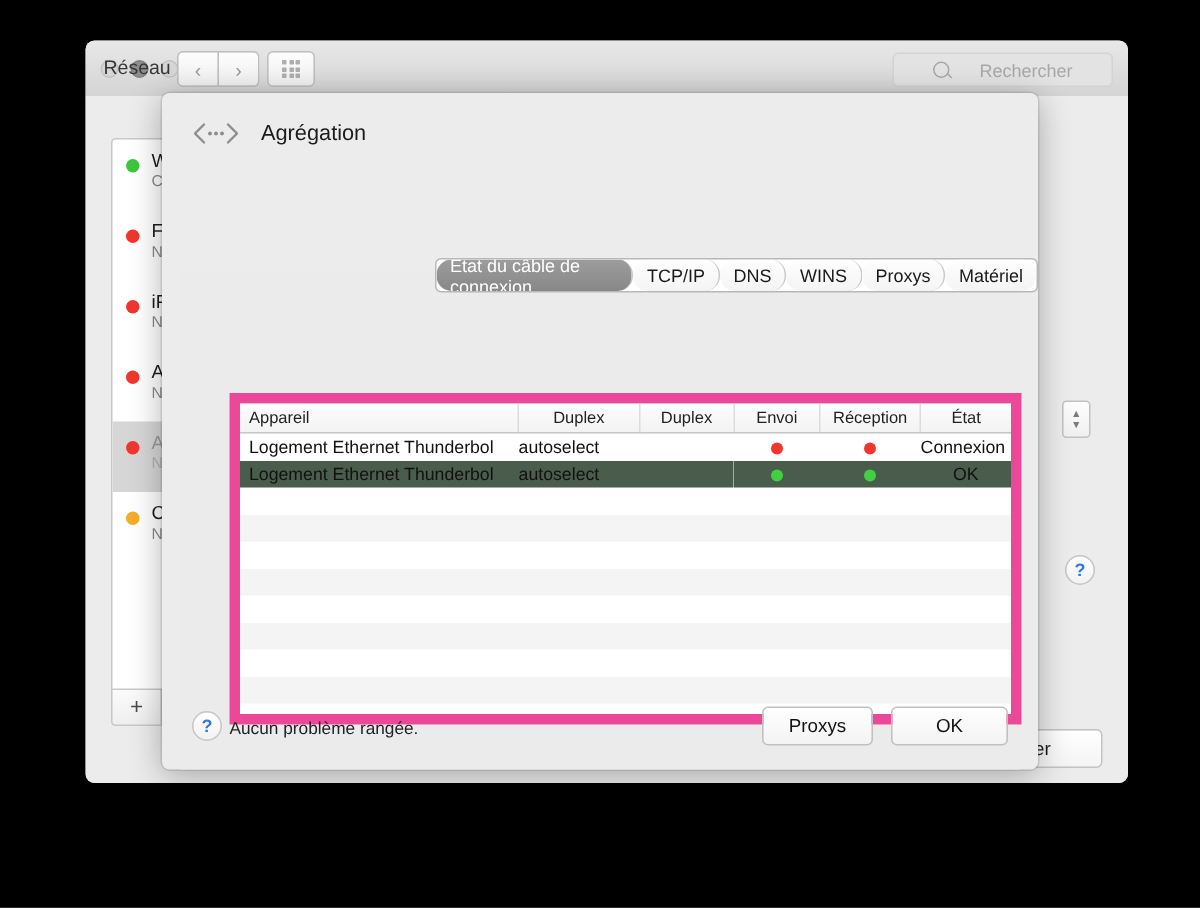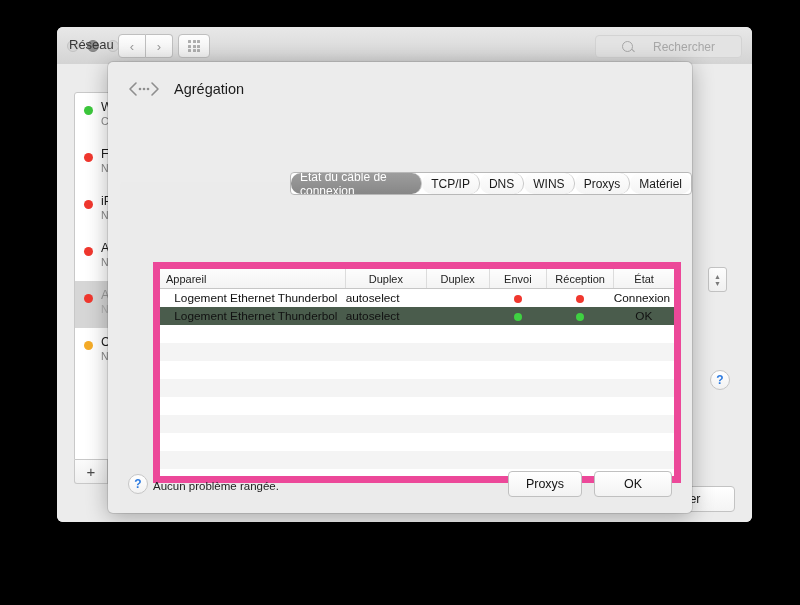--- a/index.html
+++ b/index.html
@@ -331,21 +331,21 @@
 
   table.nettable tbody td {
     height: 18px;
     padding: 0;
     font-size: 11.8px;
     color: #111;
     text-align: center;
     overflow: hidden;
     white-space: nowrap;
   }
-  table.nettable tbody td.dev { text-align: center; padding-left: 6px; }
+  table.nettable tbody td.dev { text-align: left; padding-left: 6px; }
   table.nettable tbody td.speed { text-align: left; margin-left: 37px; }
 
   tr.r-odd td { background: #ffffff; }
   tr.r-even td { background: #f4f4f4; }
   tr.selected td { background: #4a5c4c; color: #ffffff; }
 
   .led { display:inline-block; width: 8px; height: 8px; border-radius: 50%; vertical-align: middle; }
   .led.red { background: #f0372e; }
   .led.green { background: #3fd142; }
 

